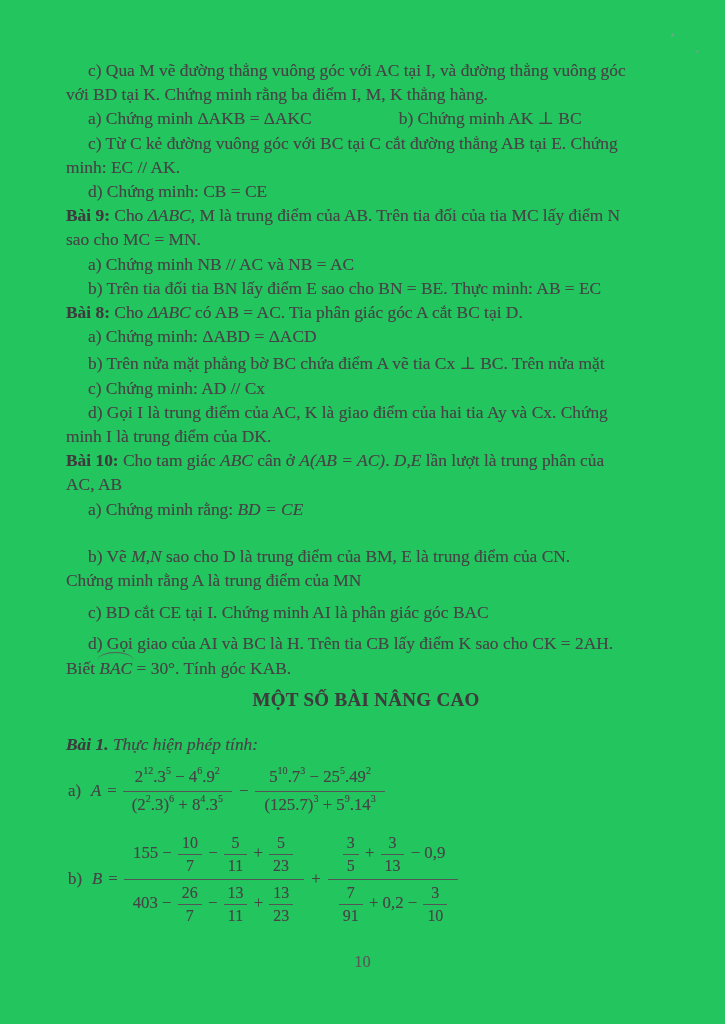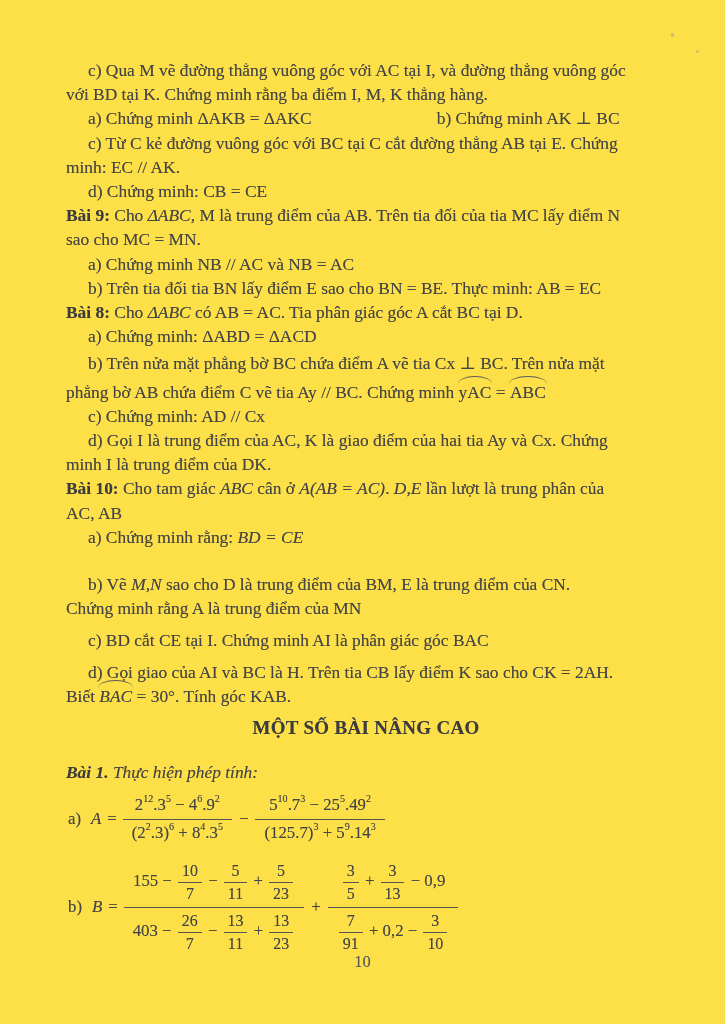--- a/index.html
+++ b/index.html
@@ -3,21 +3,21 @@
 <meta charset="utf-8">
 <style>
   html,body{margin:0;padding:0;}
   body{
     width:725px;height:1024px;
     background:#e9e9e9;
     font-family:"Liberation Serif","DejaVu Serif",serif;
   }
   .page{
     position:relative;width:725px;height:1024px;
-    background:#fde047;
+    background:#22c55e;
     color:#454545;
     overflow:hidden;
   }
   .content{
     position:absolute;left:66px;top:58px;width:600px;
     font-size:17.4px;line-height:24.2px;
     text-shadow:0 0 0.6px rgba(80,80,80,.55);
   }
   .line{margin:0;white-space:nowrap;}
   .line.indent{padding-left:22px;}
@@ -63,32 +63,31 @@
 <body>
 
 <div class="page">
   <div class="speck speck-1"></div>
   <div class="speck speck-2"></div>
 
   <div class="content">
     <div id="lines">
         <p class="line indent"><span>c) Qua M vẽ đường thẳng vuông góc với AC tại I, và đường thẳng vuông góc</span></p>
         <p class="line"><span>với BD tại K. Chứng minh rằng ba điểm I, M, K thẳng hàng.</span></p>
-        <p class="line indent"><span>a) Chứng minh ΔAKB = ΔAKC</span><span style="margin-left: 82px; padding-left: 43px;">b) Chứng minh AK ⊥ BC</span></p>
+        <p class="line indent"><span>a) Chứng minh ΔAKB = ΔAKC</span><span style="margin-left: 44px; padding-left: 43px;">b) Chứng minh AK ⊥ BC</span></p>
         <p class="line indent"><span>c) Từ C kẻ đường vuông góc với BC tại C cắt đường thẳng AB tại E. Chứng</span></p>
         <p class="line"><span>minh: EC // AK.</span></p>
         <p class="line indent"><span>d) Chứng minh: CB = CE</span></p>
         <p class="line"><span class="b">Bài 9:</span><span> Cho </span><span class="i">ΔABC</span><span>, M là trung điểm của AB. Trên tia đối của tia MC lấy điểm N</span></p>
         <p class="line"><span>sao cho MC = MN.</span></p>
         <p class="line indent"><span>a) Chứng minh NB // AC và NB = AC</span></p>
         <p class="line indent"><span>b) Trên tia đối tia BN lấy điểm E sao cho BN = BE. Thực minh: AB = EC</span></p>
         <p class="line"><span class="b">Bài 8:</span><span> Cho </span><span class="i">ΔABC</span><span> có AB = AC. Tia phân giác góc A cắt BC tại D.</span></p>
         <p class="line indent"><span>a) Chứng minh: ΔABD = ΔACD</span></p>
         <p class="line indent" style="margin-top: 3px;"><span>b) Trên nửa mặt phẳng bờ BC chứa điểm A vẽ tia Cx ⊥ BC. Trên nửa mặt</span></p>
-        <p class="line" style="margin-top: 4px;"><span>phẳng bờ AB chứa điểm C vẽ tia Ay // BC. Chứng minh </span><span class="arc">yAC</span><span> = </span><span class="arc">ABC</span></p>
         <p class="line indent"><span>c) Chứng minh: AD // Cx</span></p>
         <p class="line indent"><span>d) Gọi I là trung điểm của AC, K là giao điểm của hai tia Ay và Cx. Chứng</span></p>
         <p class="line"><span>minh I là trung điểm của DK.</span></p>
         <p class="line"><span class="b">Bài 10:</span><span> Cho tam giác </span><span class="i">ABC</span><span> cân ở </span><span class="i">A(AB = AC)</span><span>. </span><span class="i">D,E</span><span> lần lượt là trung phân của</span></p>
         <p class="line"><span>AC, AB</span></p>
         <p class="line indent"><span>a) Chứng minh rằng: </span><span class="i">BD = CE</span></p>
         <p class="line indent" style="margin-top: 23px;"><span>b) Vẽ </span><span class="i">M,N</span><span> sao cho D là trung điểm của BM, E là trung điểm của CN.</span></p>
         <p class="line"><span>Chứng minh rằng A là trung điểm của MN</span></p>
         <p class="line indent" style="margin-top: 8px;"><span>c) BD cắt CE tại I. Chứng minh AI là phân giác góc BAC</span></p>
         <p class="line indent" style="margin-top: 7px;"><span>d) Gọi giao của AI và BC là H. Trên tia CB lấy điểm K sao cho CK = 2AH.</span></p>

